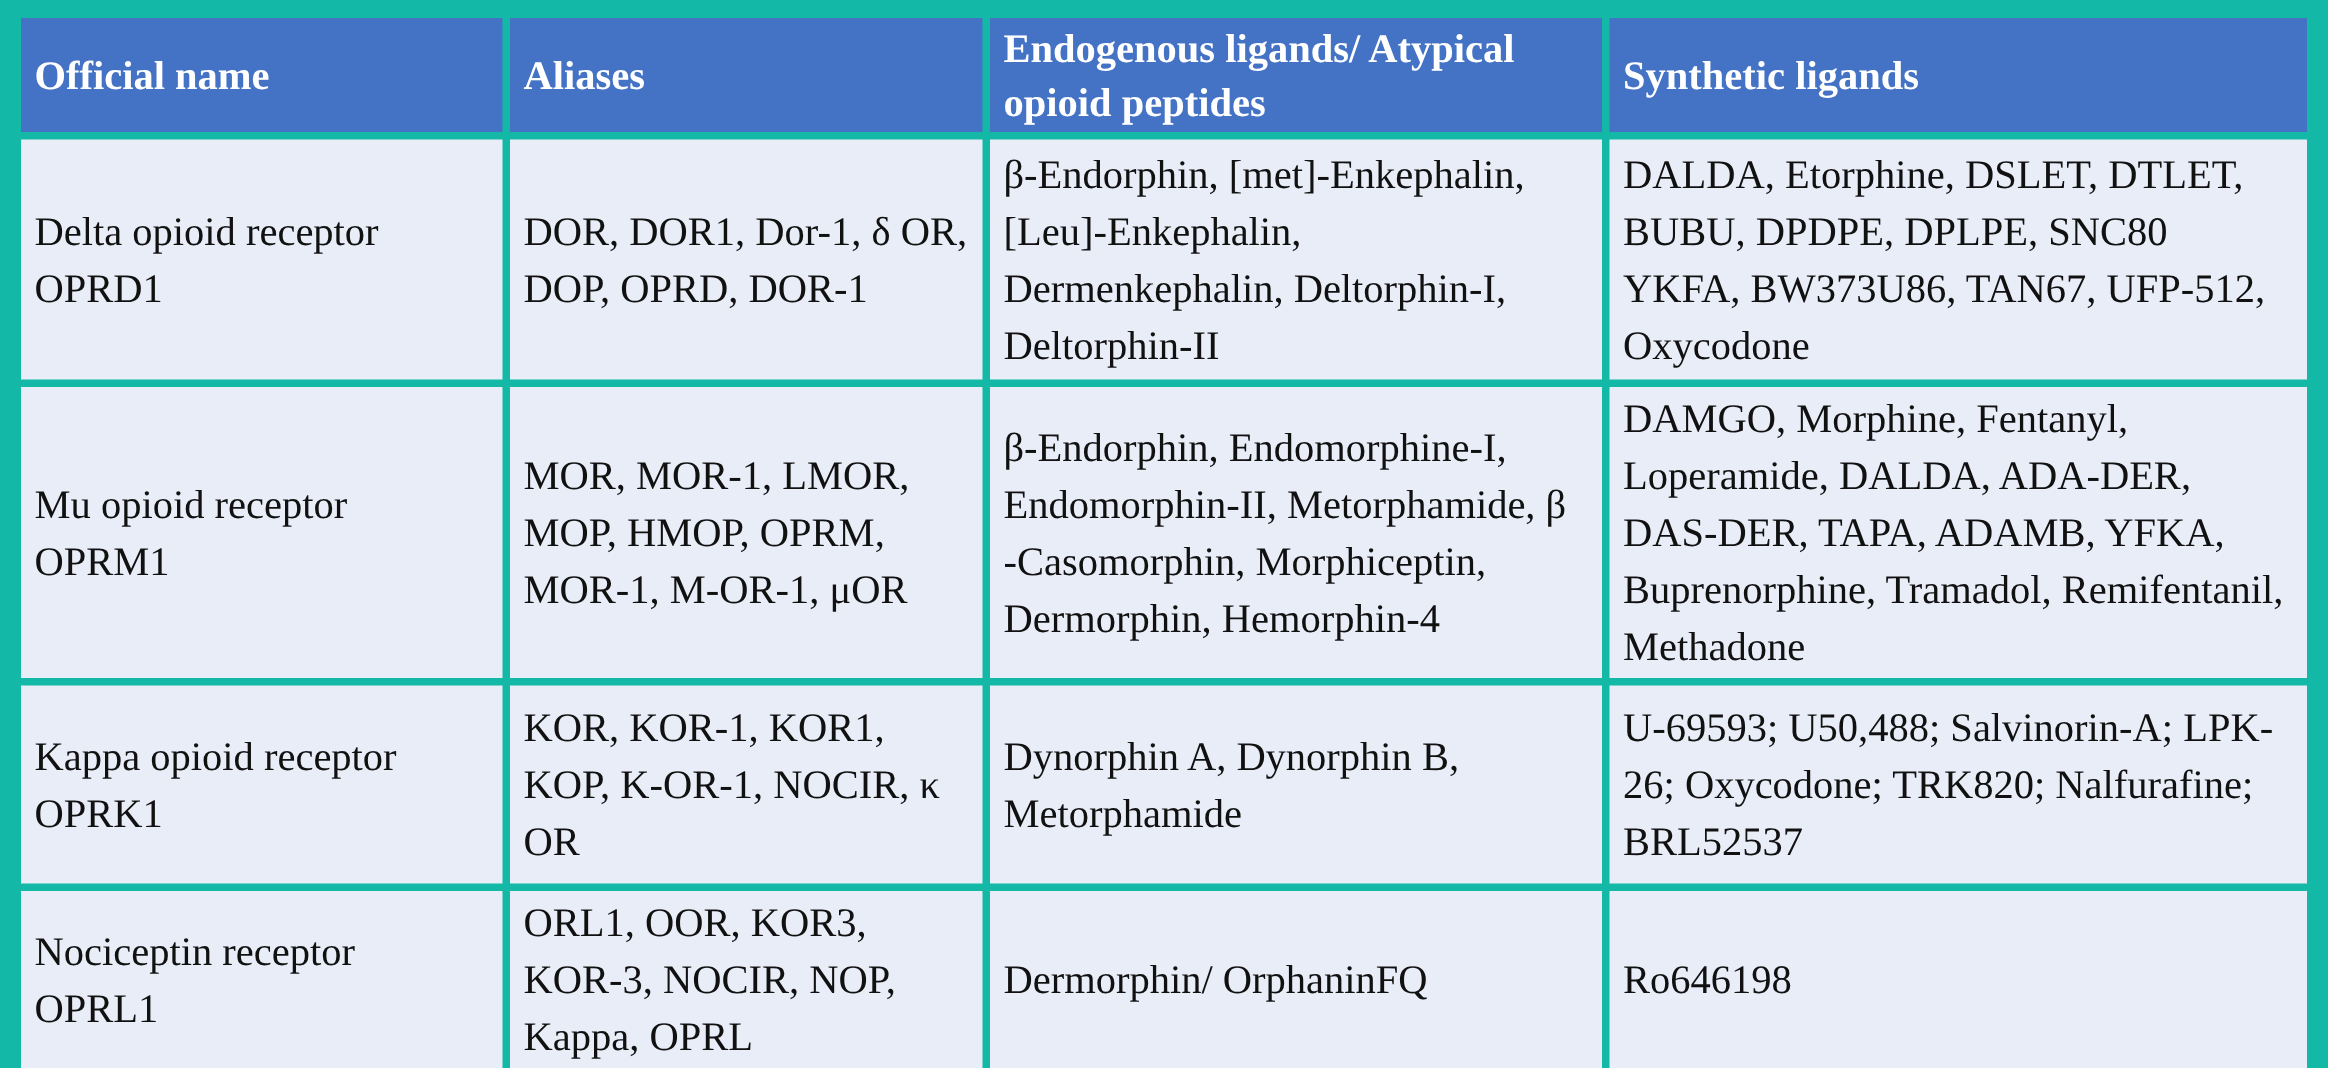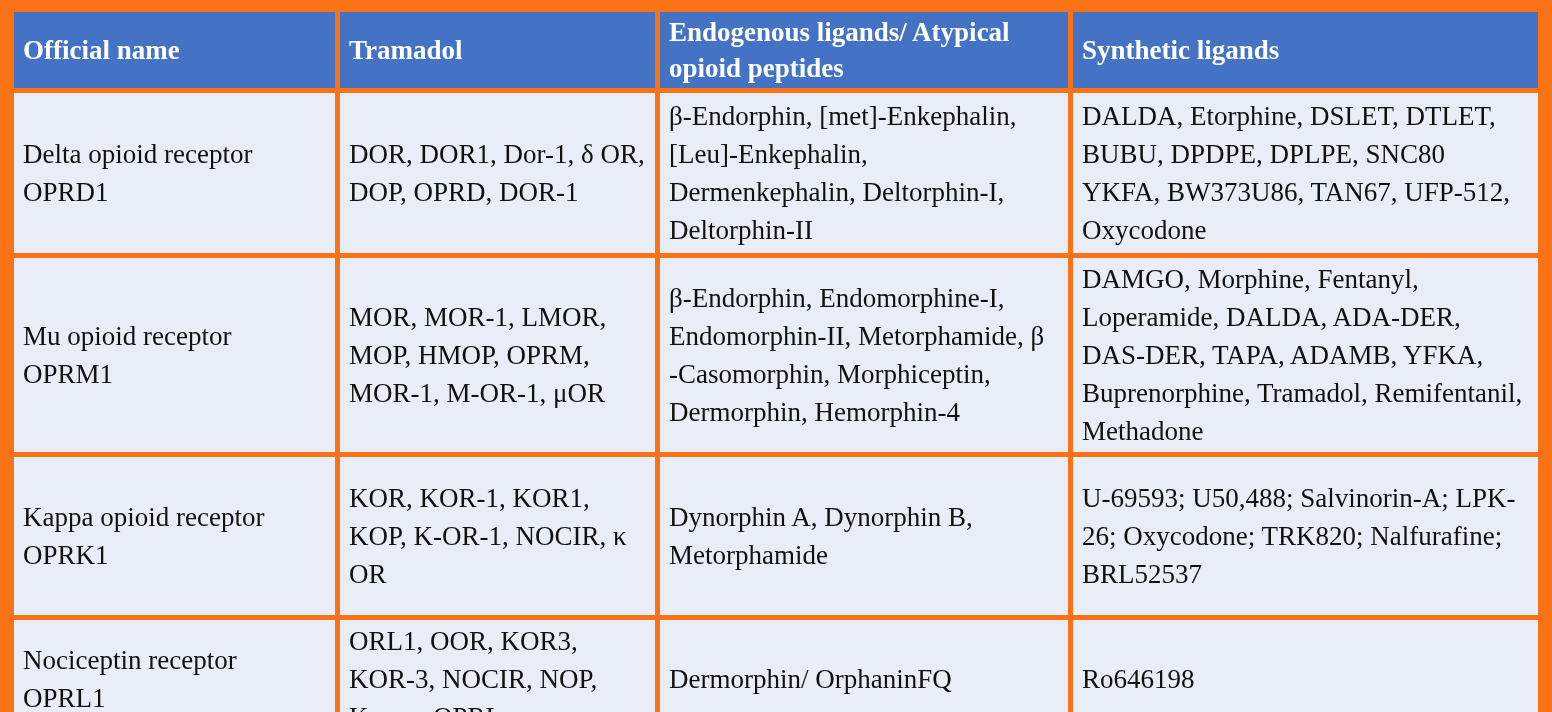--- a/index.html
+++ b/index.html
@@ -5,21 +5,21 @@
   html, body {
     margin: 0;
     padding: 0;
     background: #ffffff;
     font-family: "Liberation Serif", serif;
   }
   .page {
     width: 1552px;
     height: 712px;
     box-sizing: border-box;
-    background: #f97316;
+    background: #14b8a6;
     padding: 7px 9px;
   }
   table.rcpt {
     border-collapse: separate;
     border-spacing: 5px;
     table-layout: fixed;
     width: 1534px;
   }
   col.c1 { width: 321px; }
   col.c2 { width: 315px; }
@@ -44,38 +44,38 @@
     line-height: 38px;
     text-align: left;
     vertical-align: middle;
     padding: 2px 10px 2px 9px;
     overflow: hidden;
     margin-top: 36px;
   }
   tr.r-head { height: 74px; }
   tr.r-0 { height: 160px; }
   tr.r-1 { height: 192px; }
-  tr.r-2 { height: 158px; }
+  tr.r-2 { height: 132px; }
   tr.r-3 { height: 88px; }
 </style>
 </head>
 <body>
 
 <div class="page">
   <table class="rcpt">
     <colgroup>
       <col class="c1">
         <col class="c2">
         <col class="c3">
         <col class="c4">
     </colgroup>
     <thead>
       <tr class="r-head">
         <th>Official name</th>
-        <th>Tramadol</th>
+        <th>Aliases</th>
         <th>Endogenous ligands/ Atypical opioid peptides</th>
         <th>Synthetic ligands</th>
       </tr>
     </thead>
     <tbody>
       <tr class="r-0">
         <td>Delta opioid receptor OPRD1</td>
         <td>DOR, DOR1, Dor-1, δ OR, DOP, OPRD, DOR-1</td>
         <td>β-Endorphin, [met]-Enkephalin, [Leu]-Enkephalin, Dermenkephalin, Deltorphin-I, Deltorphin-II</td>
         <td>DALDA,  Etorphine, DSLET, DTLET, BUBU, DPDPE, DPLPE, SNC80 YKFA, BW373U86, TAN67, UFP-512, Oxycodone</td>

